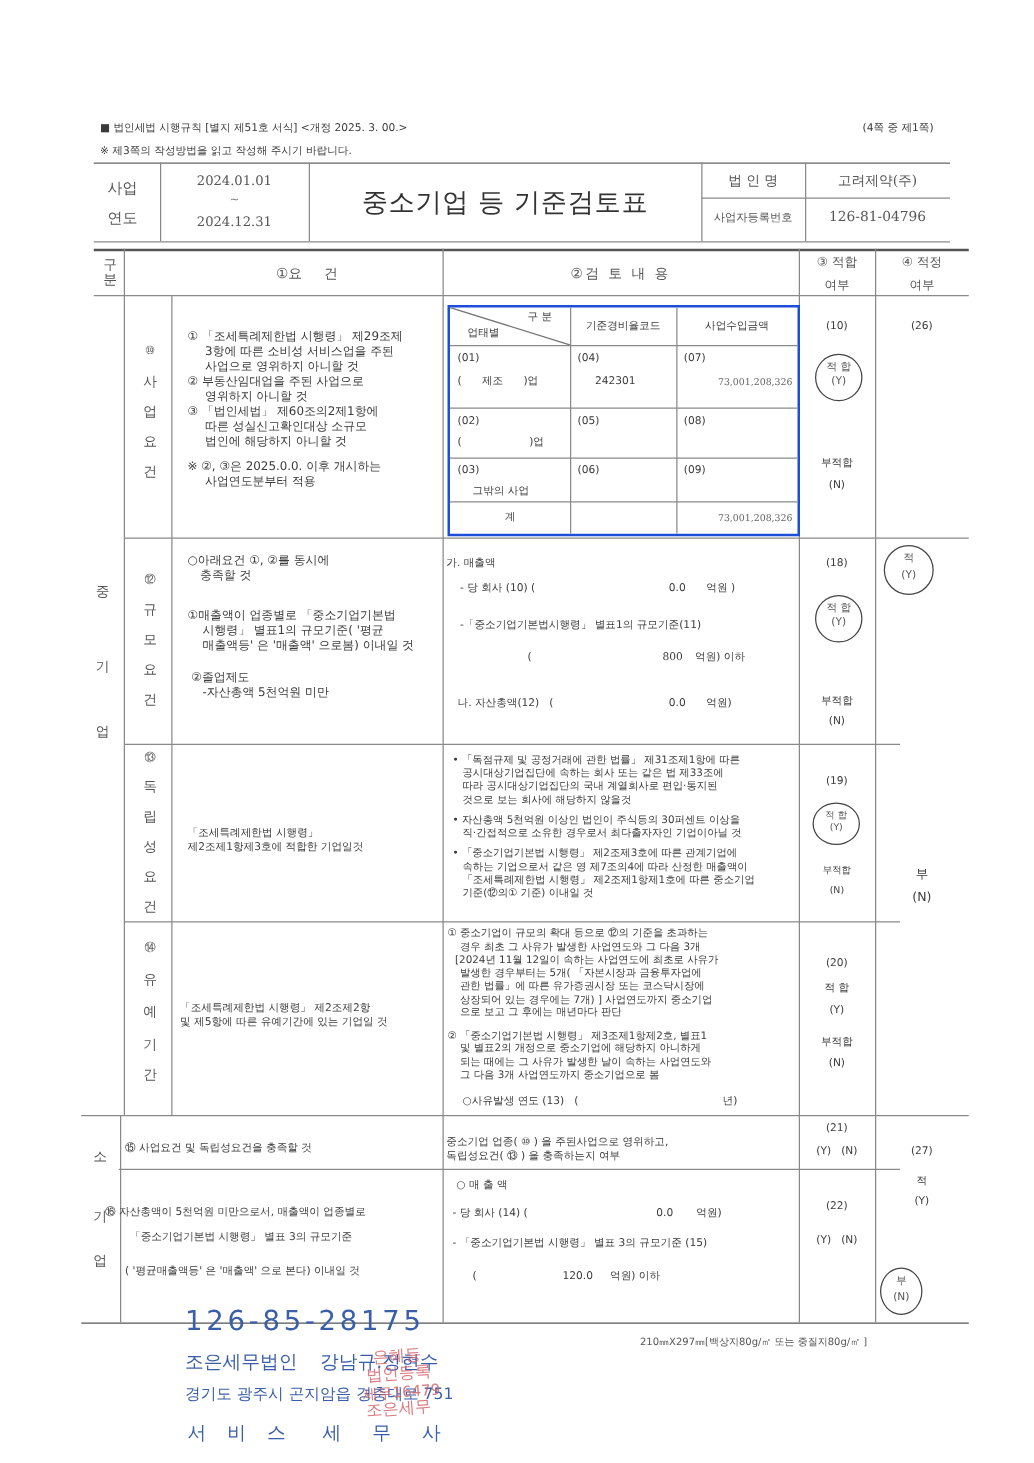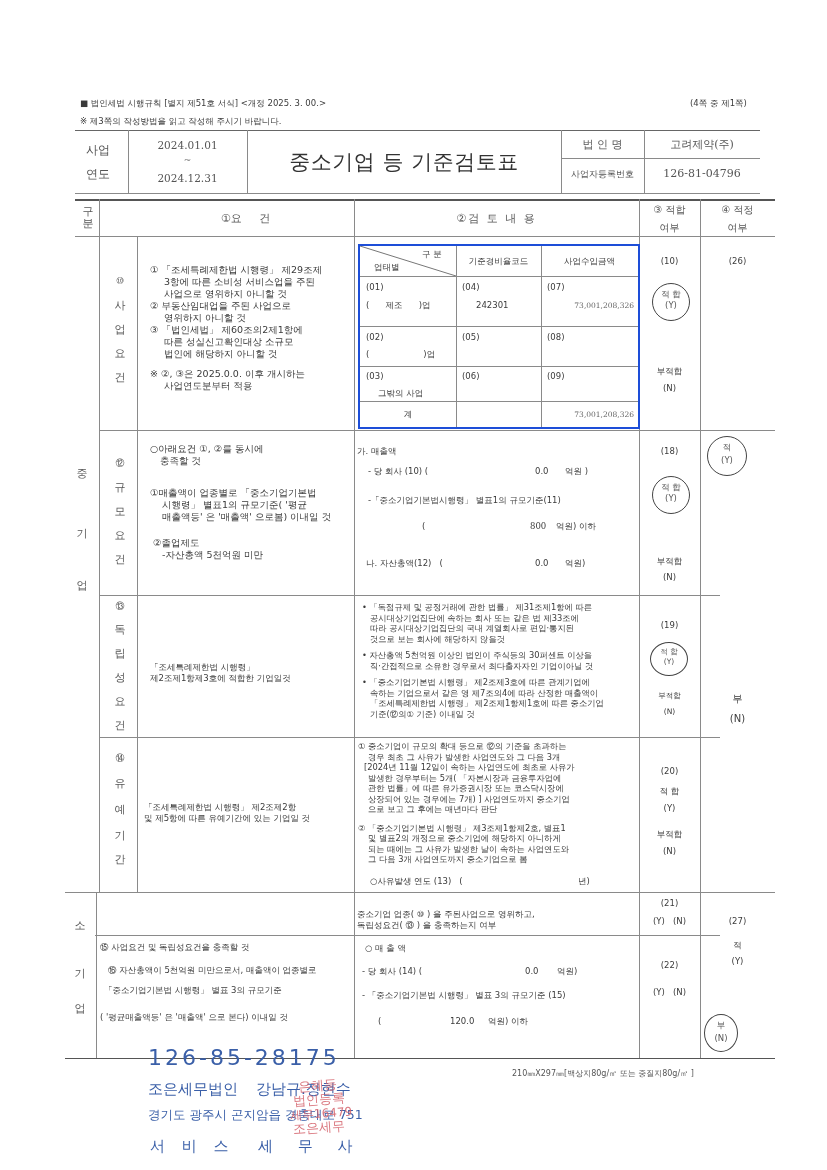--- a/index.html
+++ b/index.html
@@ -239,27 +239,27 @@
 <div class="abs small center" style="left:639px;top:766px;width:61px;">(20)</div>
 <div class="abs small center" style="left:639px;top:786px;width:61px;">적 합</div>
 <div class="abs small center" style="left:639px;top:803px;width:61px;">(Y)</div>
 <div class="abs small center" style="left:639px;top:829px;width:61px;">부적합</div>
 <div class="abs small center" style="left:639px;top:846px;width:61px;">(N)</div>
 
 <div class="vert" style="left:70px;top:918px;width:20px;">소</div>
 <div class="vert" style="left:70px;top:966px;width:20px;">기</div>
 <div class="vert" style="left:70px;top:1001px;width:20px;">업</div>
 
-<div class="abs small" style="left:100px;top:942px;text-align:right;">⑮ 사업요건 및 독립성요건을 충족할 것</div>
+<div class="abs small" style="left:100px;top:914px;text-align:right;">⑮ 사업요건 및 독립성요건을 충족할 것</div>
 <div class="abs small" style="left:357px;top:909px;">중소기업 업종( ⑩ ) 을 주된사업으로 영위하고,</div>
 <div class="abs small" style="left:357px;top:920px;">독립성요건( ⑬ ) 을 충족하는지 여부</div>
 <div class="abs small center" style="left:639px;top:898px;width:61px;">(21)</div>
 <div class="abs small center" style="left:639px;top:916px;width:61px;white-space:pre;">(Y)   (N)</div>
 
-<div class="abs small" style="left:108px;top:965px;">⑯ 자산총액이 5천억원 미만으로서, 매출액이 업종별로</div>
+<div class="abs small" style="left:84px;top:965px;">⑯ 자산총액이 5천억원 미만으로서, 매출액이 업종별로</div>
 <div class="abs small" style="left:104px;top:985px;">「중소기업기본법 시행령」 별표 3의 규모기준</div>
 <div class="abs small" style="left:100px;top:1012px;">( '평균매출액등' 은 '매출액' 으로 본다) 이내일 것</div>
 
 <div class="abs small" style="left:365px;top:943px;">○ 매 출 액</div>
 <div class="abs small" style="left:362px;top:966px;">- 당 회사 (14) (</div>
 <div class="abs small" style="left:525px;top:966px;">0.0</div>
 <div class="abs small" style="left:557px;top:966px;">억원)</div>
 <div class="abs small" style="left:362px;top:990px;">- 「중소기업기본법 시행령」 별표 3의 규모기준 (15)</div>
 <div class="abs small" style="left:378px;top:1016px;">(</div>
 <div class="abs small" style="left:450px;top:1016px;">120.0</div>

